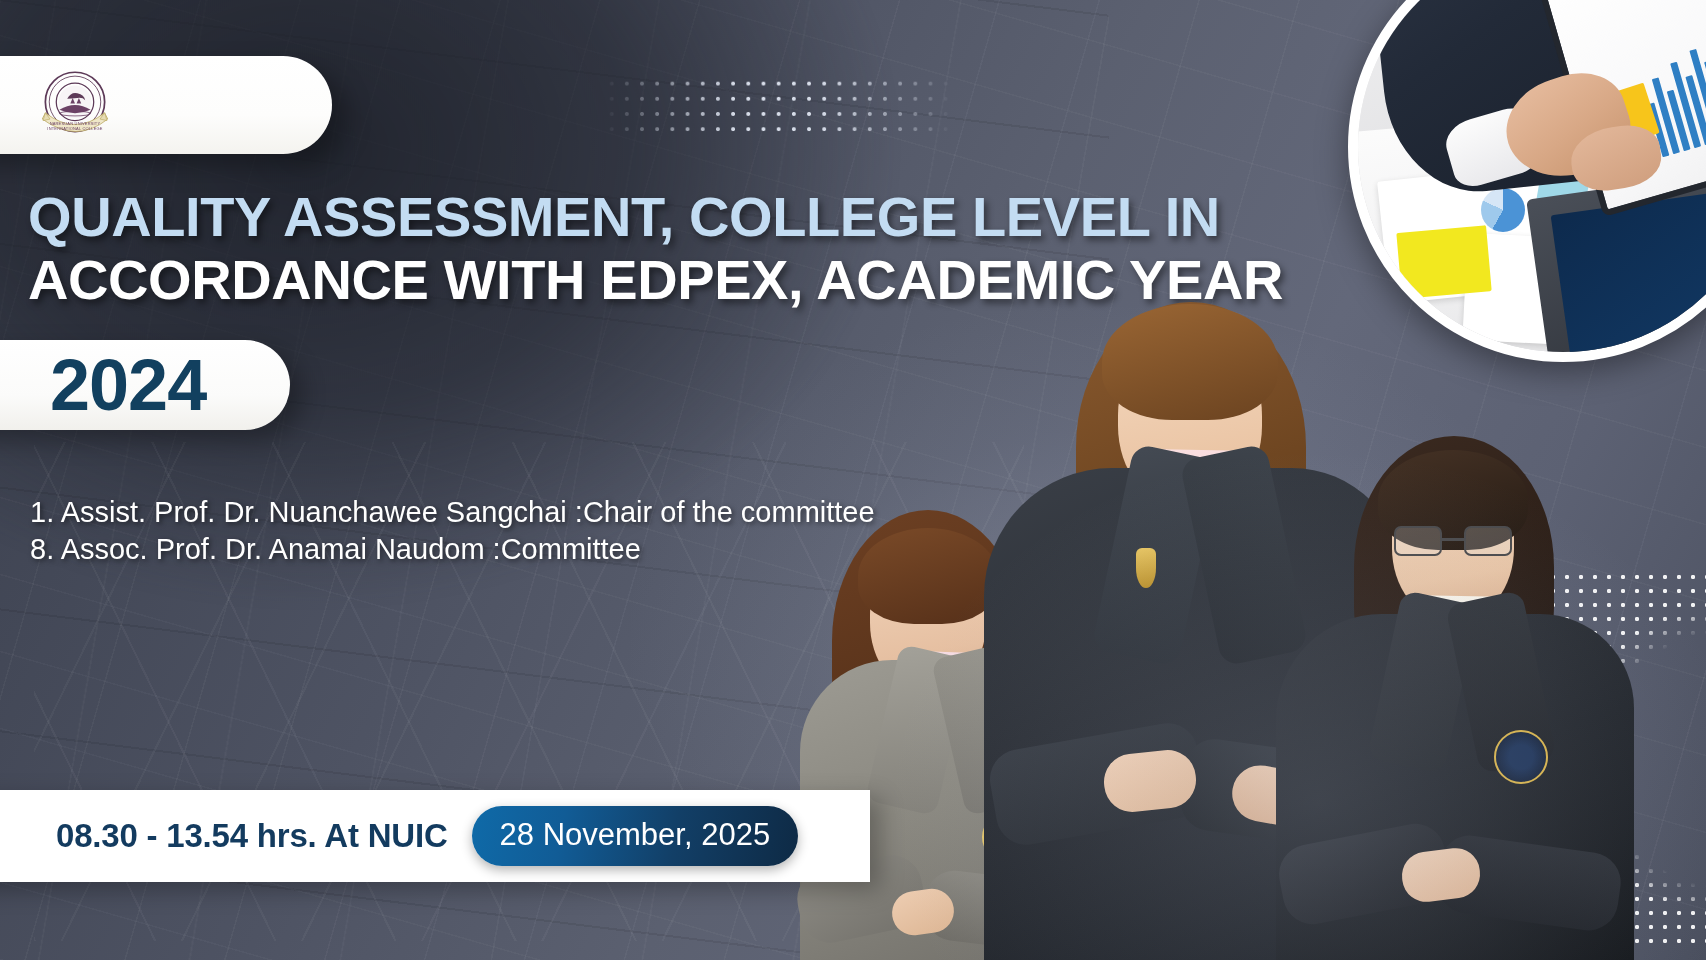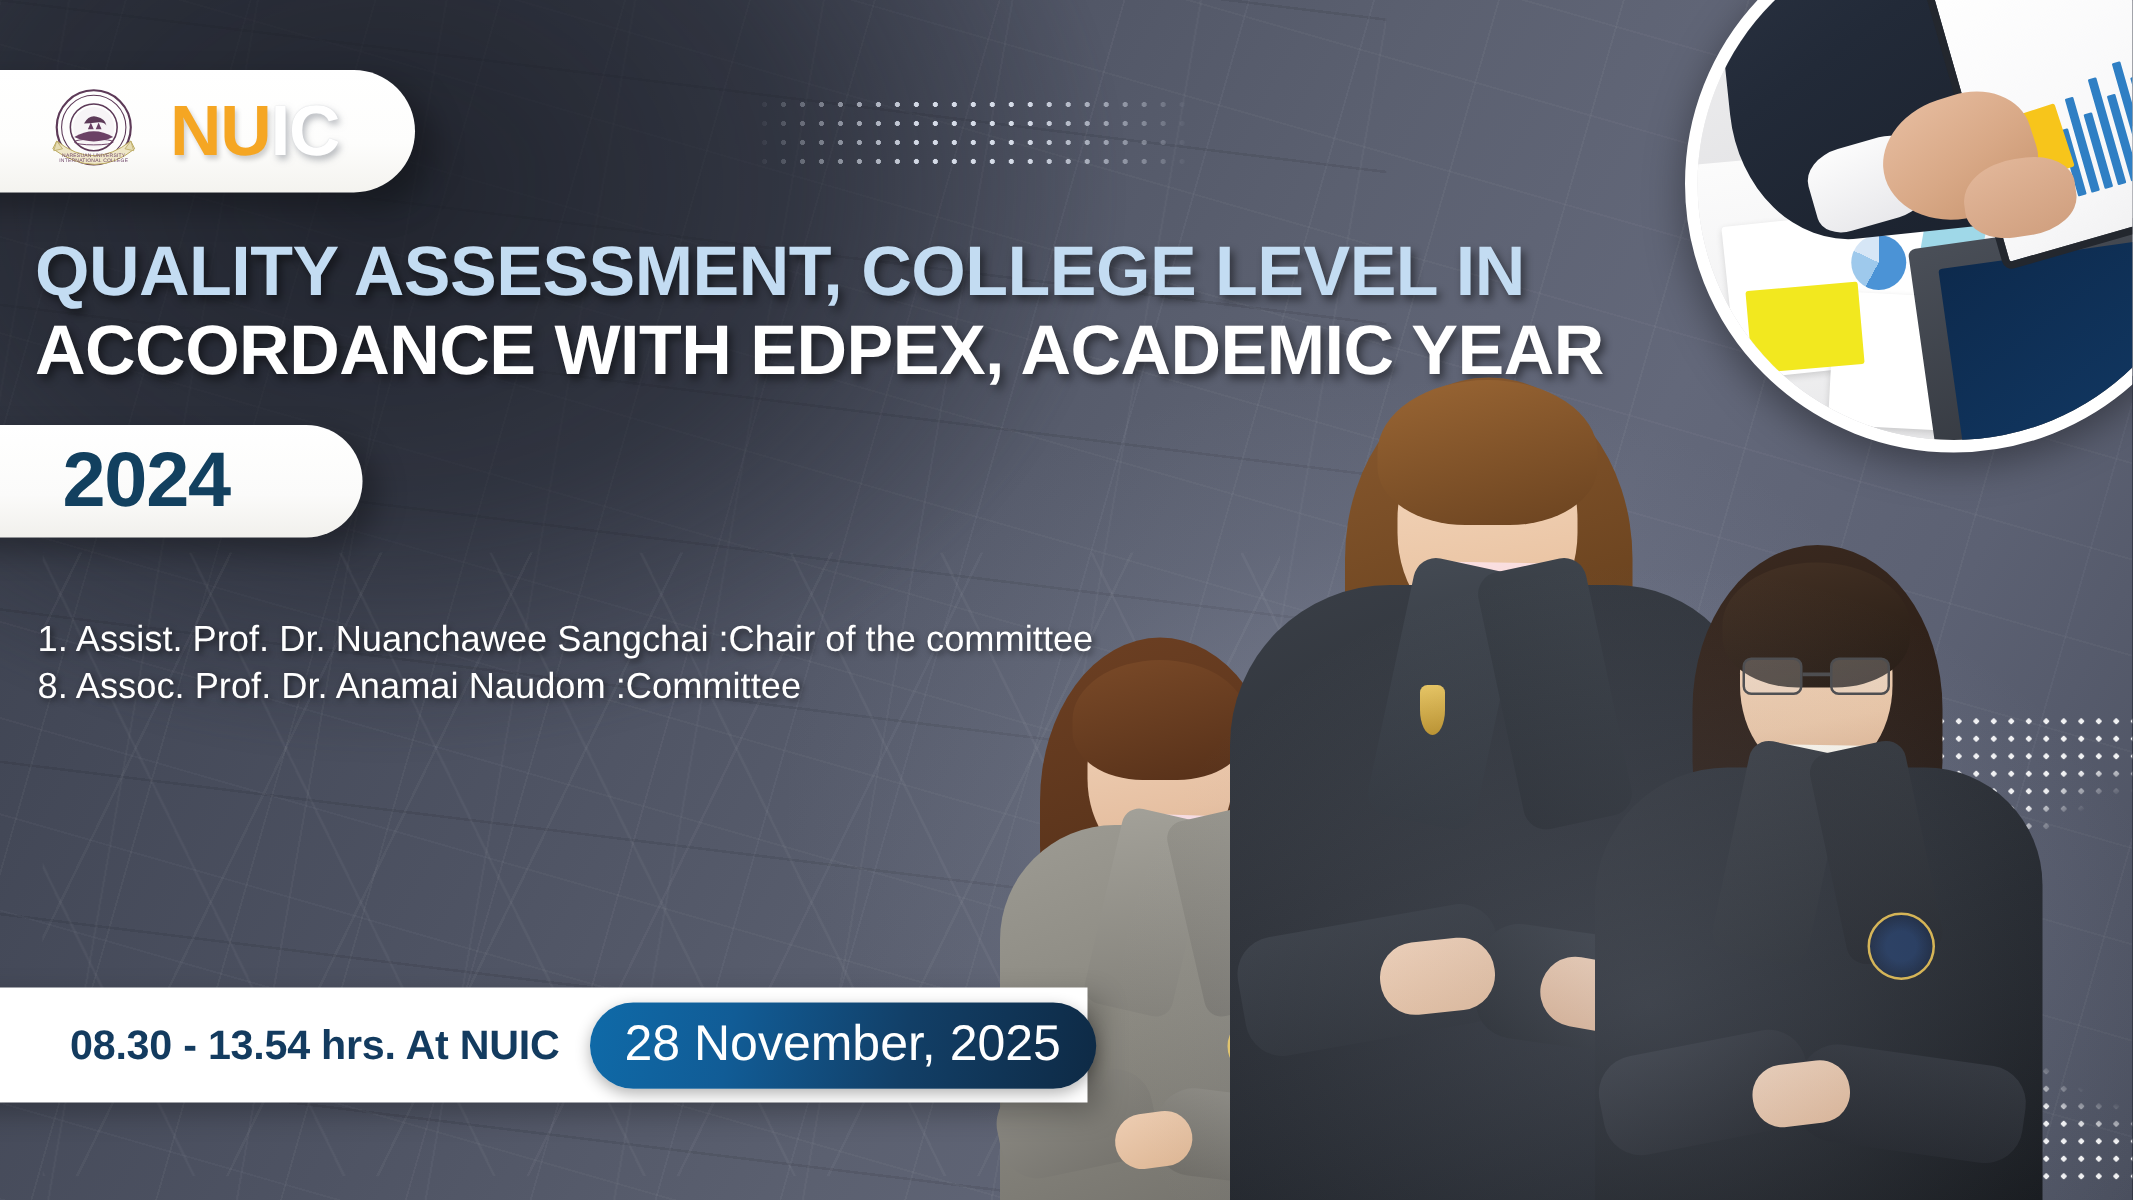--- a/index.html
+++ b/index.html
@@ -204,21 +204,21 @@
     left:-44px; top:340px;
     width:334px; height:90px;
     background:linear-gradient(180deg,#ffffff 0%,#fbfbfa 62%,#f1f0ec 100%);
     border-radius:0 50px 50px 0;
     box-shadow:12px 10px 24px rgba(0,0,0,.30);
     display:flex; align-items:center;
     padding-left:94px;
     z-index:5;
   }
   .year-text {
-    font-size:62px; font-weight:800;
+    font-size:72px; font-weight:800;
     color:#12405f; letter-spacing:-1px; line-height:1;
   }
 
   
   .committee {
     position:absolute;
     left:30px; top:494px;
     z-index:4;
   }
   .committee .c-line {
@@ -242,21 +242,21 @@
     z-index:6;
   }
   .time-text {
     font-size:33px; font-weight:800;
     color:#133b5f; letter-spacing:-0.2px;
     white-space:nowrap;
   }
   .date-pill {
     background:linear-gradient(100deg,#0f6aa8 0%,#115c96 28%,#123f67 62%,#0e2a45 100%);
     color:#ffffff;
-    font-size:40px; font-weight:400;
+    font-size:31px; font-weight:400;
     padding:11px 28px 13px;
     border-radius:40px;
     white-space:nowrap;
     box-shadow:0 4px 12px rgba(0,0,0,.30);
     text-align:center;
   }
 
   
   .people { position:absolute; right:0; bottom:0; width:910px; height:700px; z-index:5; }
   .person { position:absolute; bottom:0; }
@@ -381,24 +381,20 @@
         <path d="M30 56 q20 -12 40 0 q-20 9 -40 0z" fill="#6b4165"></path>
         <path d="M40 42 q5 -9 13 -7 q9 2 10 9 q-3 -4 -10 -3 q-8 1 -13 1z" fill="#5d3a58"></path>
         <path d="M44 48 l3 -7 l3 7z M52 48 l3 -7 l3 7z" fill="#6b4165"></path>
         <ellipse cx="50" cy="61" rx="20" ry="3" fill="none" stroke="#6b4165" stroke-width="1"></ellipse>
         <path d="M12 60 q38 30 76 0 l4 8 q-40 32 -84 0z" fill="#efe7c8" stroke="#b9a85f" stroke-width="1"></path>
         <path d="M12 60 l-3 10 l9 -2z M88 60 l3 10 l-9 -2z" fill="#e6dcb4" stroke="#b9a85f" stroke-width=".8"></path>
         <text x="50" y="76" font-family="'Liberation Sans',sans-serif" font-size="5.1" fill="#6b4165" text-anchor="middle" letter-spacing="0.25">NARESUAN UNIVERSITY</text>
         <text x="50" y="82" font-family="'Liberation Sans',sans-serif" font-size="5.1" fill="#6b4165" text-anchor="middle" letter-spacing="0.25">INTERNATIONAL COLLEGE</text>
       </svg>
     </div>
-    <div class="nuic-word">
-      <span class="nuic-nu">NU</span>
-        <span class="nuic-ic">IC</span>
-    </div>
   </div>
 
   <div class="headline">
     <div class="hl hl-1">QUALITY ASSESSMENT, COLLEGE LEVEL IN</div>
     <div class="hl hl-2">ACCORDANCE WITH EDPEX, ACADEMIC YEAR</div>
   </div>
 
   <div class="year-pill">
     <span class="year-text">2024</span>
   </div>

